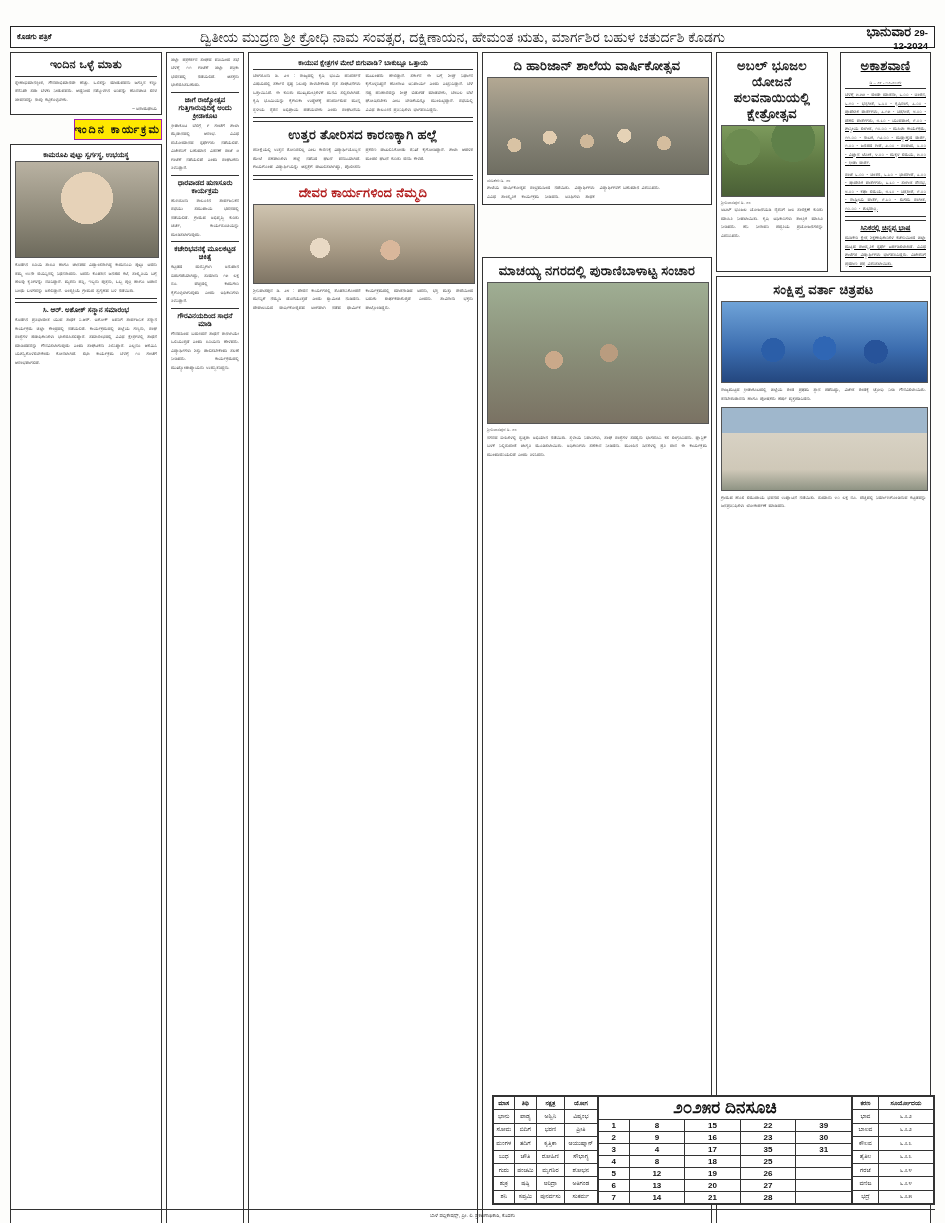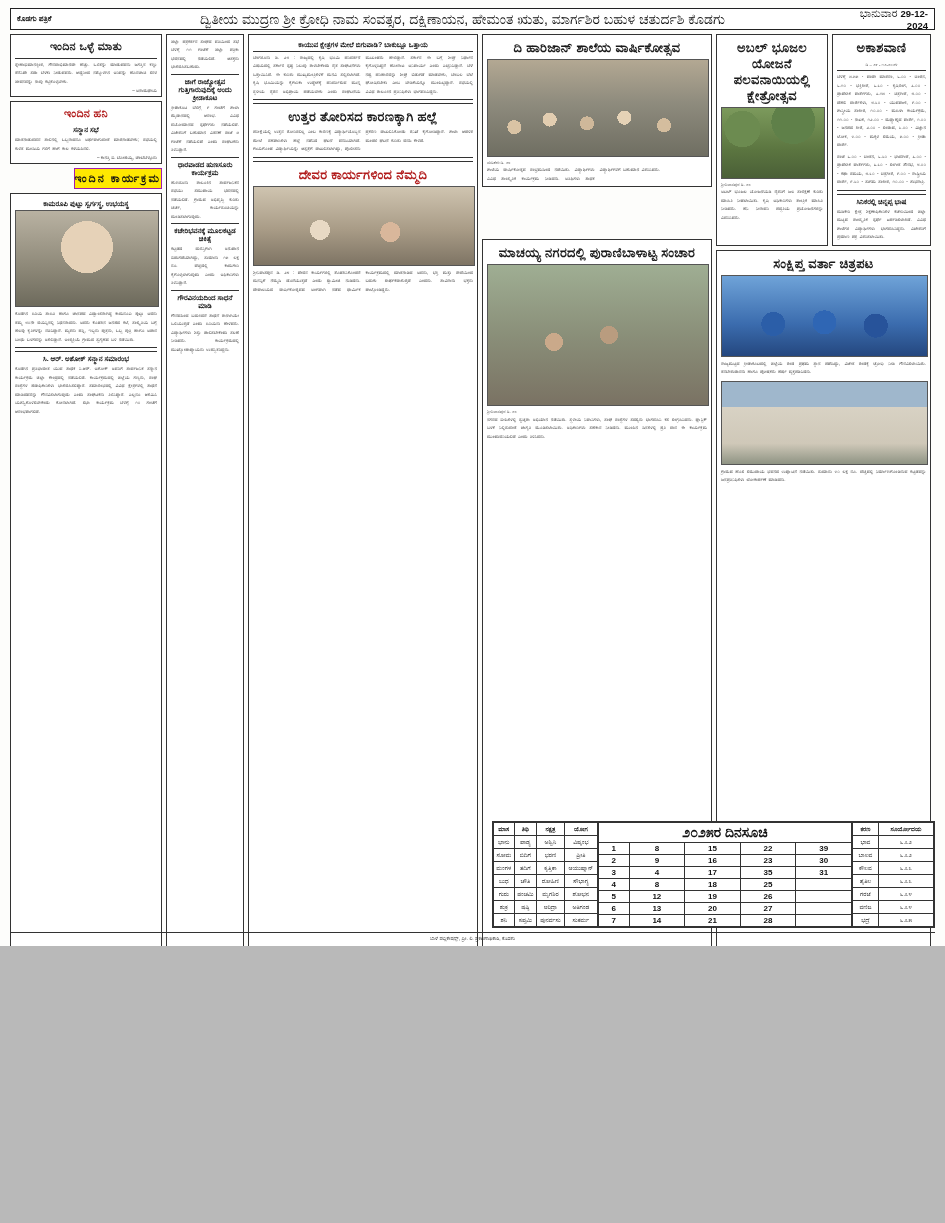--- a/index.html
+++ b/index.html
@@ -1,28 +1,28 @@
 <!DOCTYPE html>
 <html><head>
 <meta charset="utf-8">
 <style>
   html,body{margin:0;padding:0;background:#b9b9b9;}
   body{font-family:"Liberation Sans", sans-serif;}
   .page{
-    width:945px;height:946px;background:#fdfdfb;margin:0 auto;position:relative;
-    box-sizing:border-box;padding:8px 10px 6px 10px;
+    width:945px;height:1223px;background:#fdfdfb;margin:0 auto;position:relative;
+    box-sizing:border-box;padding:26px 10px 6px 10px;
   }
   .masthead{
     border:1px solid #222;height:22px;display:flex;align-items:center;
     font-size:8.5px;color:#111;padding:0 6px;box-sizing:border-box;background:#fff;
   }
   .masthead .m-left{width:100px;font-weight:bold;font-size:7.5px;}
   .masthead .m-center{flex:1;text-align:center;font-size:14px;}
   .masthead .m-right{width:120px;text-align:right;font-size:9.5px;font-weight:bold;}
-  .masthead .m-right .dow{font-size:11px;font-weight:normal;margin-right:3px;margin-left:48px;}
+  .masthead .m-right .dow{font-size:13px;font-weight:bold;margin-right:3px;margin-left:48px;}
 
   .grid{display:flex;gap:4px;margin-top:4px;height:1178px;}
   .col{display:flex;flex-direction:column;align-items:flex-end;}
   .c1{width:152px;}
   .c2{width:78px;}
   .c3{width:230px;}
   .c4{width:230px;}
   .c5{width:215px;}
 
   .box{border:1px solid #333;background:#fff;box-sizing:border-box;margin-bottom:4px;padding:3px 4px;}
@@ -47,21 +47,21 @@
 
   .photo{background:#8a9a86;border:1px solid #555;width:100%;display:block;}
   .cap{font-size:4.3px;line-height:1.7;color:#444;text-align:justify;margin-top:2px;}
   figure{margin:0;}
 
   .twocol{column-count:2;column-gap:5px;}
 
   table.cal{border-collapse:collapse;width:100%;font-size:6px;}
   table.cal td,table.cal th{border:1px solid #333;text-align:center;padding:1px 0;color:#111;}
   table.cal .num{font-weight:bold;font-size:8px;}
-  .calhdr{font-weight:bold;font-size:14px;text-align:center;color:#111;border-radius:8px;}
+  .calhdr{font-weight:bold;font-size:17px;text-align:center;color:#111;border-radius:8px;}
 
   .footer{font-size:5px;text-align:center;color:#222;border-top:1px solid #333;padding-top:2px;margin-top:2px;}
 
   .people{
     width:100%;height:100%;
     background:
       radial-gradient(circle at 12% 70%, #d9c3a4 0 7px, transparent 7px),
       radial-gradient(circle at 28% 62%, #e2cdb0 0 7px, transparent 7px),
       radial-gradient(circle at 45% 66%, #cfb89a 0 7px, transparent 7px),
       radial-gradient(circle at 62% 60%, #e5d2b6 0 7px, transparent 7px),
@@ -126,26 +126,20 @@
 
     <div class="col c1">
 
       <div class="box">
         <div class="hdr">ಇಂದಿನ ಒಳ್ಳೆ ಮಾತು</div>
         <div class="rule"></div>
         <div class="txt">ಸ್ನೇಹಾಭಿಮಾನಕ್ಕಿಂತ, ಗೌರವಾಭಿಮಾನವೇ ಹೆಚ್ಚು. ಒಳಿತನ್ನು ಮಾಡುವವರು ಜಗತ್ತಿನ ಕಣ್ಣು ತೆರೆಸಿದೇ ಸದಾ ಬೆಳಕು ನೀಡುವವರು. ಆದ್ದರಿಂದ ನಮ್ಮೊಳಗಿನ ಅರಿವನ್ನು ಹೊರಚಾಚಿ ಸರಳ ಜೀವನವನ್ನು ನಾವು ಕಟ್ಟಿಕೊಳ್ಳಬೇಕು.</div>
         <div class="sig">– ಅನಾಮಧೇಯ</div>
       </div>
 
-      <div class="box">
-        <div class="hdr red">ಇಂದಿನ ಹನಿ</div>
-        <div class="subhead">ಸನ್ಮಾನ ಸಭೆ</div>
-        <div class="txt">ಮಾತನಾಡುವವರ ಸಾಲಿನಲ್ಲಿ ಒಬ್ಬರಾದರೂ ಅರ್ಥವಾಗುವಂತೆ ಮಾತನಾಡಬೇಕು; ಸಭೆಯಲ್ಲಿ ಕುಳಿತ ಮಂದಿಯ ಗಳಿಗೆ ಹಾಗೆ ಕಾಲ ಕಳೆಯದಿರಲಿ.</div>
-        <div class="sig">– ಕಾನತ್ತಿ ಬಿ. ಬೋಪಯ್ಯ, ಚೆಂಬೆಬೆಳ್ಳೂರು</div>
-      </div>
 
       <div class="yellowbar">ಇಂದಿನ  ಕಾರ್ಯಕ್ರಮ</div>
 
       <div class="box" style="flex:1;">
         <div class="subhead">ಕಾಮರೂಪಿ ಪುಟ್ಟು ಸ್ವರ್ಗಸ್ಥ, ಉಭಯಸ್ಥ</div>
         <figure style="margin:0 0 3px 0;">
           <div class="photo" style="height:95px;">
               <div class="portrait"></div>
             </div>
         </figure>
@@ -211,32 +205,32 @@
           <div class="photo" style="height:140px;">
               <div class="street"></div>
             </div>
         </figure>
         <div class="cap">ಶ್ರೀನಿವಾಸಪುರ ಡಿ. ೨೮</div>
         <div class="txt">ನಗರದ ಬೀದಿಗಳಲ್ಲಿ ಸ್ವಚ್ಛತಾ ಅಭಿಯಾನ ನಡೆಯಿತು. ಸ್ಥಳೀಯ ನಿವಾಸಿಗಳು, ಸಂಘ ಸಂಸ್ಥೆಗಳ ಸದಸ್ಯರು ಭಾಗವಹಿಸಿ ಕಸ ಸಂಗ್ರಹಿಸಿದರು. ಪ್ಲಾಸ್ಟಿಕ್ ಬಳಕೆ ನಿಲ್ಲಿಸುವಂತೆ ಜಾಗೃತಿ ಮೂಡಿಸಲಾಯಿತು. ಅಧಿಕಾರಿಗಳು ಸಹಕಾರ ನೀಡಿದರು. ಮುಂದಿನ ದಿನಗಳಲ್ಲಿ ಪ್ರತಿ ವಾರ ಈ ಕಾರ್ಯಕ್ರಮ ಮುಂದುವರಿಯಲಿದೆ ಎಂದು ತಿಳಿಸಿದರು.</div>
       </div>
     </div>
 
     <div class="col c5">
-      <div style="display:flex;gap:4px;">
+      <div style="display:flex;gap:12px;">
         <div class="box" style="width:112px;">
           <div class="hdr sm">ಅಬಲ್ ಭೂಜಲ ಯೋಜನೆ ಪಲವನಾಯಿಯಲ್ಲಿ ಕ್ಷೇತ್ರೋತ್ಸವ</div>
           <figure style="margin:0;">
             <div class="photo" style="height:70px;">
                 <div class="greenery"></div>
               </div>
           </figure>
           <div class="cap">ಶ್ರೀನಿವಾಸಪುರ ಡಿ. ೨೮</div>
           <div class="txt">ಅಟಲ್ ಭೂಜಲ ಯೋಜನೆಯಡಿ ರೈತರಿಗೆ ಜಲ ಸಂರಕ್ಷಣೆ ಕುರಿತು ಮಾಹಿತಿ ನೀಡಲಾಯಿತು. ಕೃಷಿ ಅಧಿಕಾರಿಗಳು ತಾಂತ್ರಿಕ ಮಾಹಿತಿ ನೀಡಿದರು. ಹನಿ ನೀರಾವರಿ ಪದ್ಧತಿಯ ಪ್ರಯೋಜನಗಳನ್ನು ವಿವರಿಸಿದರು.</div>
         </div>
-        <div class="box" style="flex:1;">
+        <div class="box" style="flex:1;text-decoration:underline;">
           <div class="hdr sm">ಅಕಾಶವಾಣಿ</div>
           <div class="cap" style="text-align:center;">ಡಿ – ೨೯ - ೧೨-೨೦೨೪</div>
           <div class="rule"></div>
           <div class="txt">ಬೆಳಿಗ್ಗೆ ೫.೫೫ - ವಂದೇ ಮಾತರಂ, ೬.೦೦ - ಚಿಂತನ, ೬.೧೦ - ಭಕ್ತಿಗೀತೆ, ೬.೩೦ - ಕೃಷಿರಂಗ, ೭.೦೦ - ಪ್ರಾದೇಶಿಕ ವಾರ್ತೆಗಳು, ೭.೧೫ - ಚಿತ್ರಗೀತೆ, ೮.೦೦ - ದೆಹಲಿ ವಾರ್ತೆಗಳು, ೮.೩೦ - ಯುವವಾಣಿ, ೯.೦೦ - ಶಾಸ್ತ್ರೀಯ ಸಂಗೀತ, ೧೦.೦೦ - ಮಹಿಳಾ ಕಾರ್ಯಕ್ರಮ, ೧೧.೦೦ - ನಾಟಕ, ೧೨.೦೦ - ಮಧ್ಯಾಹ್ನದ ವಾರ್ತೆ, ೧.೦೦ - ಜನಪದ ಗೀತೆ, ೨.೦೦ - ಸಂವಾದ, ೩.೦೦ - ವಿಜ್ಞಾನ ಲೋಕ, ೪.೦೦ - ಮಕ್ಕಳ ಸಮಯ, ೫.೦೦ - ಕ್ರೀಡಾ ವಾರ್ತೆ.</div>
           <div class="txt" style="margin-top:3px;">ಸಂಜೆ ೬.೦೦ - ಚಿಂತನ, ೬.೩೦ - ಭಾವಗೀತೆ, ೭.೦೦ - ಪ್ರಾದೇಶಿಕ ವಾರ್ತೆಗಳು, ೭.೩೦ - ಸಂಗೀತ ಸೌರಭ, ೮.೦೦ - ಕಥಾ ಸಮಯ, ೮.೩೦ - ಚಿತ್ರಗೀತೆ, ೯.೦೦ - ರಾಷ್ಟ್ರೀಯ ವಾರ್ತೆ, ೯.೩೦ - ಸುಗಮ ಸಂಗೀತ, ೧೦.೦೦ - ಶುಭರಾತ್ರಿ.</div>
           <div class="dbl"></div>
           <div class="subhead">ಸಿನಿಕರಲ್ಲಿ ಚಿನ್ನಪ್ಪ ಭಾಷ</div>
           <div class="txt">ಮಡಿಕೇರಿ ಕ್ಷೇತ್ರ ಶಿಕ್ಷಣಾಧಿಕಾರಿಗಳ ಕಚೇರಿಯಿಂದ ಜಿಲ್ಲಾ ಮಟ್ಟದ ಸಾಂಸ್ಕೃತಿಕ ಸ್ಪರ್ಧೆ ಏರ್ಪಡಿಸಲಾಗಿದೆ. ವಿವಿಧ ಶಾಲೆಗಳ ವಿದ್ಯಾರ್ಥಿಗಳು ಭಾಗವಹಿಸಿದ್ದರು. ವಿಜೇತರಿಗೆ ಪ್ರಮಾಣ ಪತ್ರ ವಿತರಿಸಲಾಯಿತು.</div>
         </div>
       </div>

